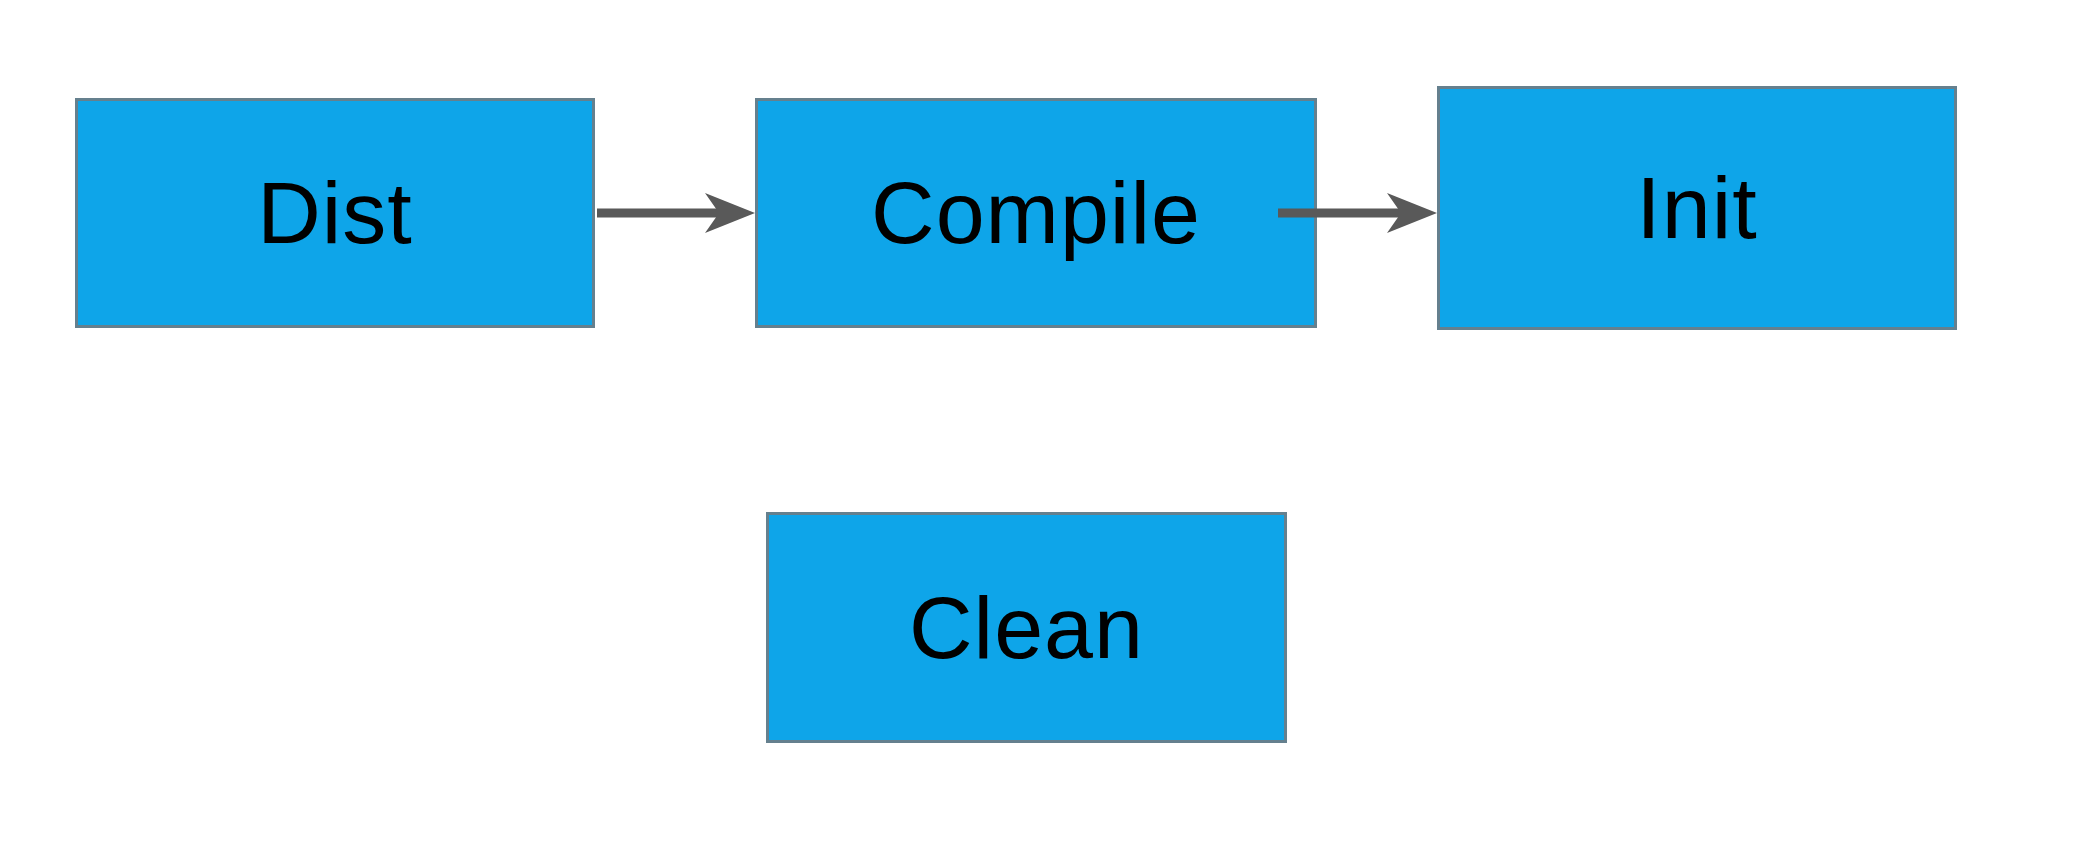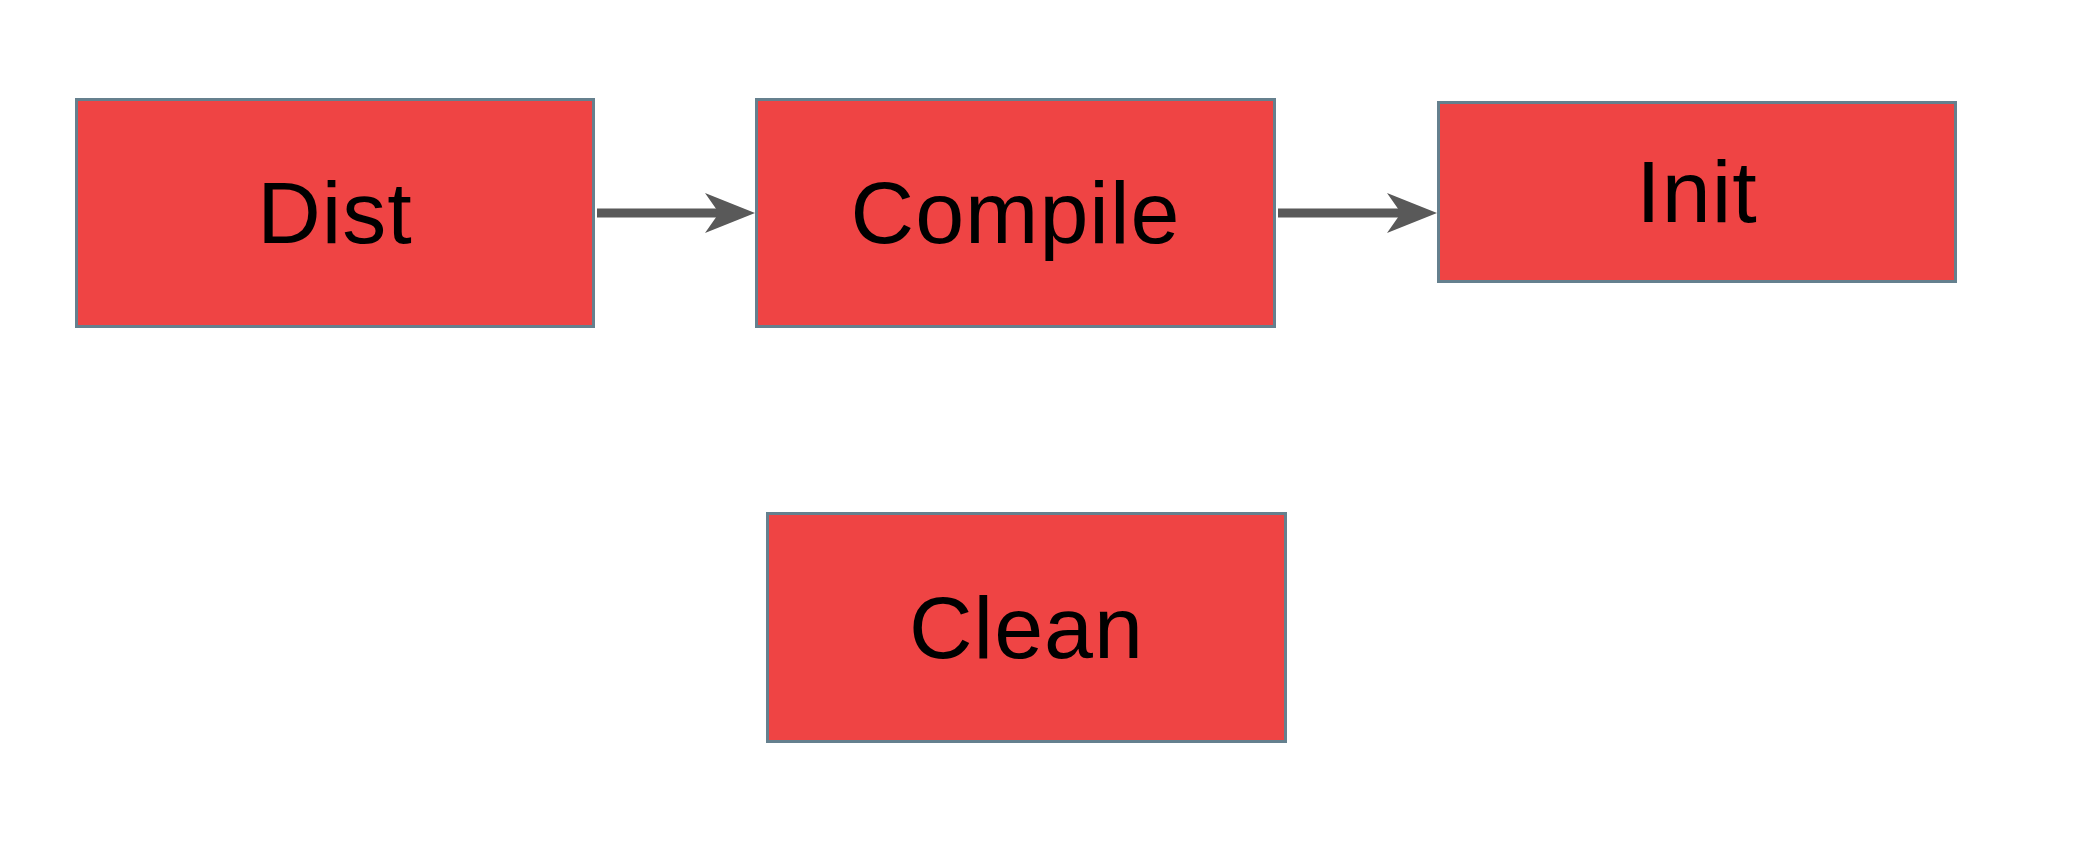--- a/index.html
+++ b/index.html
@@ -5,35 +5,35 @@
   html,body{margin:0;padding:0;background:#ffffff;}
   .canvas{
     position:relative;
     width:2078px;height:848px;
     background:#ffffff;
     font-family:"Liberation Sans", sans-serif;
     overflow:hidden;
   }
   .node{
     position:absolute;
-    background:#ef4444;
+    background:#0ea5e9;
     border:3px solid #65808e;
     box-sizing:border-box;
     display:flex;align-items:center;justify-content:center;
   }
   .node .label{
     font-size:88px;
     font-weight:400;
     color:#000000;
     letter-spacing:1px;
     user-select:none;
   }
   #node-dist   {left:75px;  top:98px;  width:520px; height:230px;}
-  #node-compile{left:755px; top:98px;  width:521px; height:230px;}
-  #node-init   {left:1437px;top:101px;  width:520px; height:182px;}
+  #node-compile{left:755px; top:98px;  width:562px; height:230px;}
+  #node-init   {left:1437px;top:86px;  width:520px; height:244px;}
   #node-clean  {left:755px; top:512px; width:521px; height:231px;margin-left:11px;}
   svg.arrows{
     position:absolute;left:0;top:0;width:2078px;height:848px;
     pointer-events:none;
   }
 </style>
 </head>
 <body>
 
 <div class="canvas">

